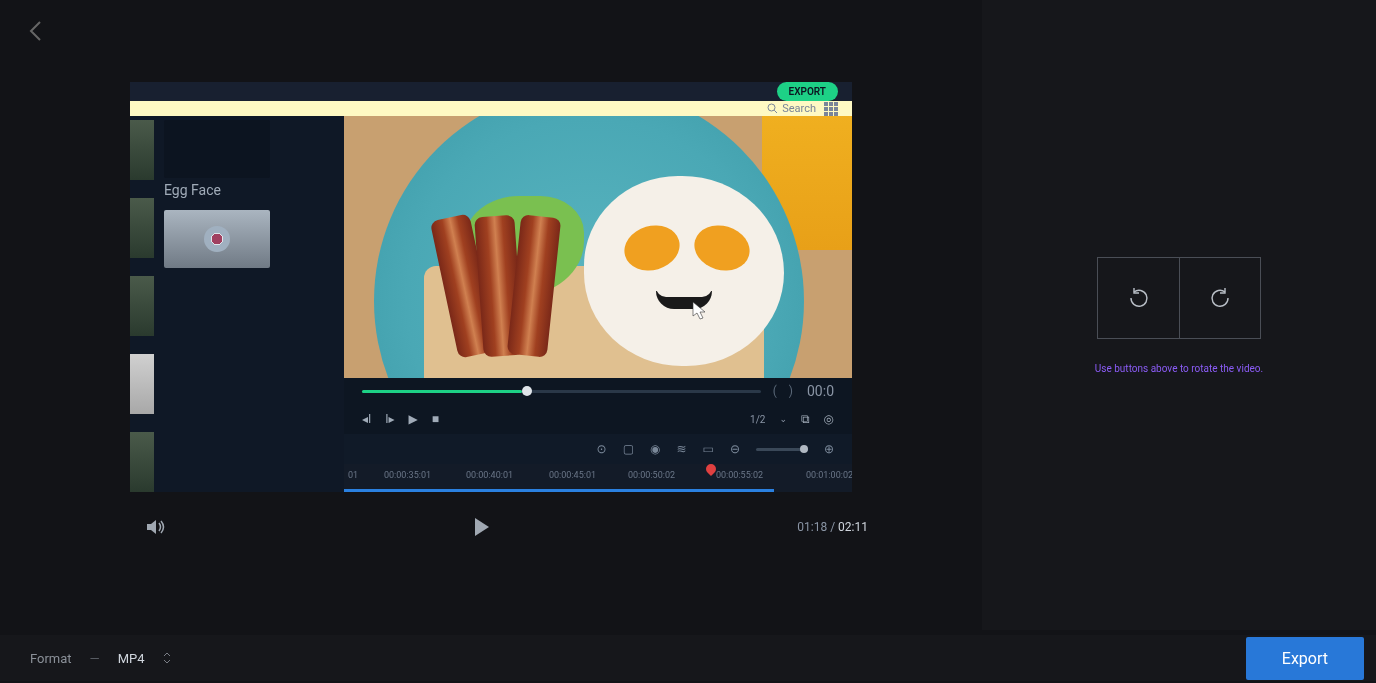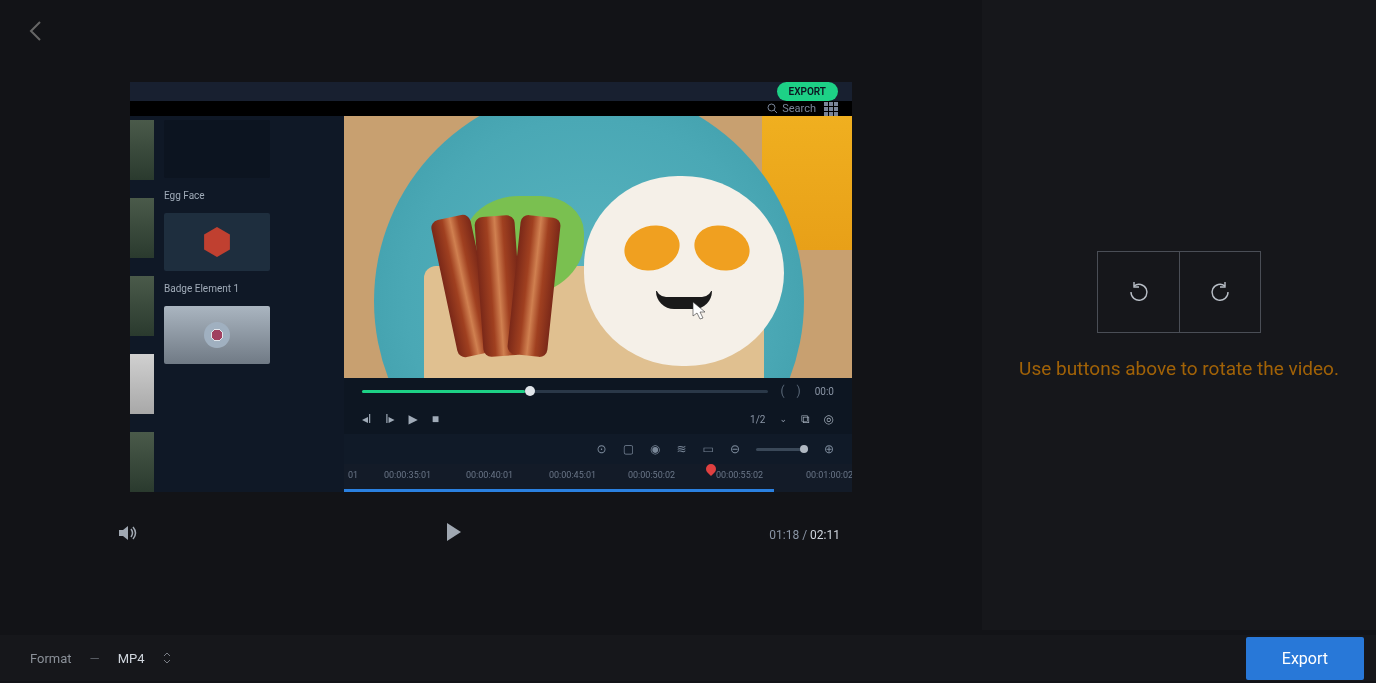--- a/index.html
+++ b/index.html
@@ -1,38 +1,38 @@
 <!DOCTYPE html>
 <html><head>
 <meta charset="utf-8">
 <style>
 *{margin:0;padding:0;box-sizing:border-box;font-family:-apple-system,BlinkMacSystemFont,"Segoe UI",Roboto,sans-serif}
 body{background:#121317;color:#ccc;width:1376px;height:683px;overflow:hidden;position:relative}
 .back-arrow{position:absolute;top:20px;left:28px;color:#666;cursor:pointer}
 .editor-area{position:absolute;top:82px;left:130px;width:722px;height:410px;background:#1a2332;display:flex;flex-direction:column}
 .editor-topbar{height:30px;background:#182030;display:flex;align-items:center;justify-content:flex-end;padding-right:14px;gap:10px}
 .export-pill{background:#1dd186;color:#0c1520;font-size:10px;font-weight:600;padding:4px 12px;border-radius:12px;cursor:pointer}
-.editor-subbar{height:28px;background:#000000;display:flex;align-items:center;justify-content:flex-end;padding-right:14px;gap:8px}
+.editor-subbar{height:28px;background:#fef9c3;display:flex;align-items:center;justify-content:flex-end;padding-right:14px;gap:8px}
 .search-box{display:flex;align-items:center;gap:4px;color:#7a8599;font-size:11px}
 .grid-icon{width:14px;height:14px;display:grid;grid-template-columns:repeat(3,1fr);grid-template-rows:repeat(3,1fr);gap:1px}
 .grid-icon span{background:#7a8599}
 .editor-body{flex:1;display:flex;background:#0f1826}
 .sidebar-strip{width:24px;background:#0f1826;display:flex;flex-direction:column;gap:18px;padding-top:4px}
 .strip-thumb{width:24px;height:60px;background:#3a4a3a;background:linear-gradient(180deg,#4a5a4a,#2a3a2e)}
 .strip-thumb.light{background:linear-gradient(180deg,#d0d0d0,#a8a8a8)}
 .asset-panel{width:190px;background:#0f1826;padding:4px 10px;overflow:hidden}
 .asset-item{margin-bottom:12px}
 .asset-thumb{width:106px;height:58px;background:#0c1420;border-radius:2px;background-size:cover}
 .asset-thumb.plane{background:linear-gradient(180deg,#6a7888 0%,#8a95a0 50%,#4a5a68 100%);position:relative}
 .asset-thumb.plane::after{content:"";position:absolute;top:18px;left:30px;width:44px;height:12px;background:#d8dde2;clip-path:polygon(0 40%,40% 40%,50% 0,60% 40%,100% 40%,100% 60%,60% 60%,50% 100%,40% 60%,0 60%)}
 .asset-thumb.badge{background:#1e2e3e;position:relative}
 .asset-thumb.badge::after{content:"";position:absolute;top:14px;left:38px;width:30px;height:30px;background:#c04030;clip-path:polygon(50% 0,93% 25%,93% 75%,50% 100%,7% 75%,7% 25%)}
 .asset-thumb.flower{background:linear-gradient(180deg,#aab5c0,#707a85);position:relative}
 .asset-thumb.flower::after{content:"";position:absolute;top:16px;left:40px;width:26px;height:26px;background:radial-gradient(circle,#a04060 30%,#e0e4ea 30%,#e0e4ea 34%,#a0b0c0 34%);border-radius:50%}
-.asset-label{color:#a0abb8;font-size:10px;margin-top:12px}
+.asset-label{color:#a0abb8;font-size:14px;margin-top:4px}
 .preview-area{flex:1;background:#0d1622;display:flex;flex-direction:column}
 .video-preview{flex:1;position:relative;overflow:hidden}
 .plate-scene{position:absolute;inset:0;background:#c8a070}
 .plate{position:absolute;top:-30px;left:30px;width:430px;height:430px;border-radius:50%;background:radial-gradient(circle,#5ab5c0 0%,#4aa8b5 60%,#3a98a5 100%)}
 .bread{position:absolute;top:150px;left:80px;width:340px;height:140px;background:#e0c090;border-radius:12px}
 .lettuce{position:absolute;top:80px;left:120px;width:120px;height:100px;background:#7ac050;border-radius:50% 40% 60% 50%}
 .bacon{position:absolute;top:100px;left:100px;width:40px;height:140px;background:linear-gradient(90deg,#7a2818 0%,#a04020 30%,#d08050 50%,#a04020 70%,#7a2818 100%);border-radius:8px;transform:rotate(-12deg)}
 .bacon.b2{left:135px;transform:rotate(-4deg)}
 .bacon.b3{left:170px;transform:rotate(6deg)}
 .egg{position:absolute;top:60px;left:240px;width:200px;height:190px;background:#f5f0e8;border-radius:48% 52% 50% 50%}
@@ -40,46 +40,46 @@
 .yolk.y1{top:50px;left:40px;transform:rotate(-16deg)}
 .yolk.y2{top:50px;left:110px;transform:rotate(16deg)}
 .mouth{position:absolute;top:115px;left:72px;width:56px;height:18px;background:#1a1a1a;border-radius:0 0 28px 28px}
 .mouth::after{content:"";position:absolute;top:-4px;left:0;width:56px;height:10px;background:#f5f0e8;border-radius:0 0 28px 28px}
 .juice{position:absolute;top:-6px;right:-10px;width:100px;height:140px;background:linear-gradient(180deg,#f0b020,#e8a018);border-radius:6px}
 .cursor{position:absolute;top:185px;left:348px;color:#fff;font-size:18px;pointer-events:none}
 .preview-scrub{height:26px;display:flex;align-items:center;padding:0 18px;gap:12px}
 .scrub-track{flex:1;height:3px;background:#2a3848;position:relative;border-radius:2px}
 .scrub-fill{height:100%;width:40%;background:#1dd186;border-radius:2px}
 .scrub-knob{position:absolute;top:-4px;left:40%;width:10px;height:10px;background:#e0e5ea;border-radius:50%}
-.scrub-time{font-size:10px;color:#8a95a5}
+.scrub-time{font-size:14px;color:#8a95a5}
 .brackets{font-size:12px;color:#5a6878;letter-spacing:2px}
 .preview-controls{height:30px;display:flex;align-items:center;justify-content:space-between;padding:0 18px}
 .pc-left{display:flex;gap:14px;align-items:center}
 .pc-right{display:flex;gap:14px;align-items:center;font-size:10px;color:#8a95a5}
 .pc-btn{color:#a0abb8;cursor:pointer;font-size:12px}
 .chev{font-size:9px}
 .toolbelt{height:30px;display:flex;align-items:center;justify-content:flex-end;padding:0 18px;gap:16px;background:#101a28}
 .tb-icon{color:#7a8899;font-size:12px;cursor:pointer}
 .zoom-slider{width:52px;height:3px;background:#3a4858;position:relative;border-radius:2px}
 .zoom-knob{position:absolute;right:0;top:-3px;width:8px;height:8px;background:#b0b8c2;border-radius:50%}
 .timeline-area{height:28px;background:#131b28;display:flex;align-items:center;position:relative;overflow:hidden;font-size:9px;color:#6a7688}
 .tl-mark{position:absolute;top:6px}
 .tl-playhead{position:absolute;top:0;left:362px;width:10px;height:10px;background:#e04040;border-radius:50% 50% 50% 0;transform:rotate(-45deg)}
 .tl-track{position:absolute;bottom:0;left:0;height:3px;background:#2a80e0}
-.main-controls{position:absolute;top:512px;left:118px;width:722px;height:30px;display:flex;align-items:flex-end;justify-content:space-between}
+.main-controls{position:absolute;top:512px;left:146px;width:722px;height:30px;display:flex;align-items:center;justify-content:space-between}
 .vol-icon{color:#a0a8b2;cursor:pointer}
 .play-main{color:#a0a8b2;cursor:pointer;font-size:20px}
 .time-display{font-size:12px}
 .time-cur{color:#8a95a5}
 .time-dur{color:#d0d6de}
 .right-panel{position:absolute;top:0;right:0;width:394px;height:630px;background:#16171b;display:flex;flex-direction:column;align-items:center;justify-content:center;gap:24px}
 .rotate-buttons{display:flex}
 .rotate-btn{width:82px;height:82px;border:1px solid #4a4e56;display:flex;align-items:center;justify-content:center;cursor:pointer;color:#b8bec6}
 .rotate-btn:first-child{border-right:none}
-.rotate-hint{color:#a16207;font-size:19px}
+.rotate-hint{color:#8b5cf6;font-size:10px}
 .bottom-bar{position:absolute;bottom:2px;left:0;width:1376px;height:46px;background:#16171b;display:flex;align-items:center;justify-content:space-between;padding:0 12px 0 30px}
 .format-group{display:flex;align-items:center;gap:18px;font-size:13px}
 .format-label{color:#8a9098}
 .format-dash{color:#5a5e66}
 .format-value{color:#d0d6de}
 .format-chev{color:#7a7e86;font-size:10px}
 .export-btn{background:#2878d8;color:#fff;font-size:16px;padding:12px 36px;cursor:pointer;border-radius:2px}
 svg{display:block}
 </style>
 </head>
@@ -120,24 +120,20 @@
       <div class="strip-thumb"></div>
       <div class="strip-thumb"></div>
       <div class="strip-thumb"></div>
       <div class="strip-thumb light"></div>
       <div class="strip-thumb"></div>
     </div>
     <div class="asset-panel">
       <div class="asset-item">
         <div class="asset-thumb"></div>
         <div class="asset-label">Egg Face</div>
-      </div>
-      <div class="asset-item">
-        <div class="asset-thumb badge"></div>
-        <div class="asset-label">Badge Element 1</div>
       </div>
       <div class="asset-item">
         <div class="asset-thumb flower"></div>
       </div>
     </div>
     <div class="preview-area">
       <div class="video-preview">
         <div class="plate-scene">
           <div class="juice"></div>
           <div class="plate"></div>

